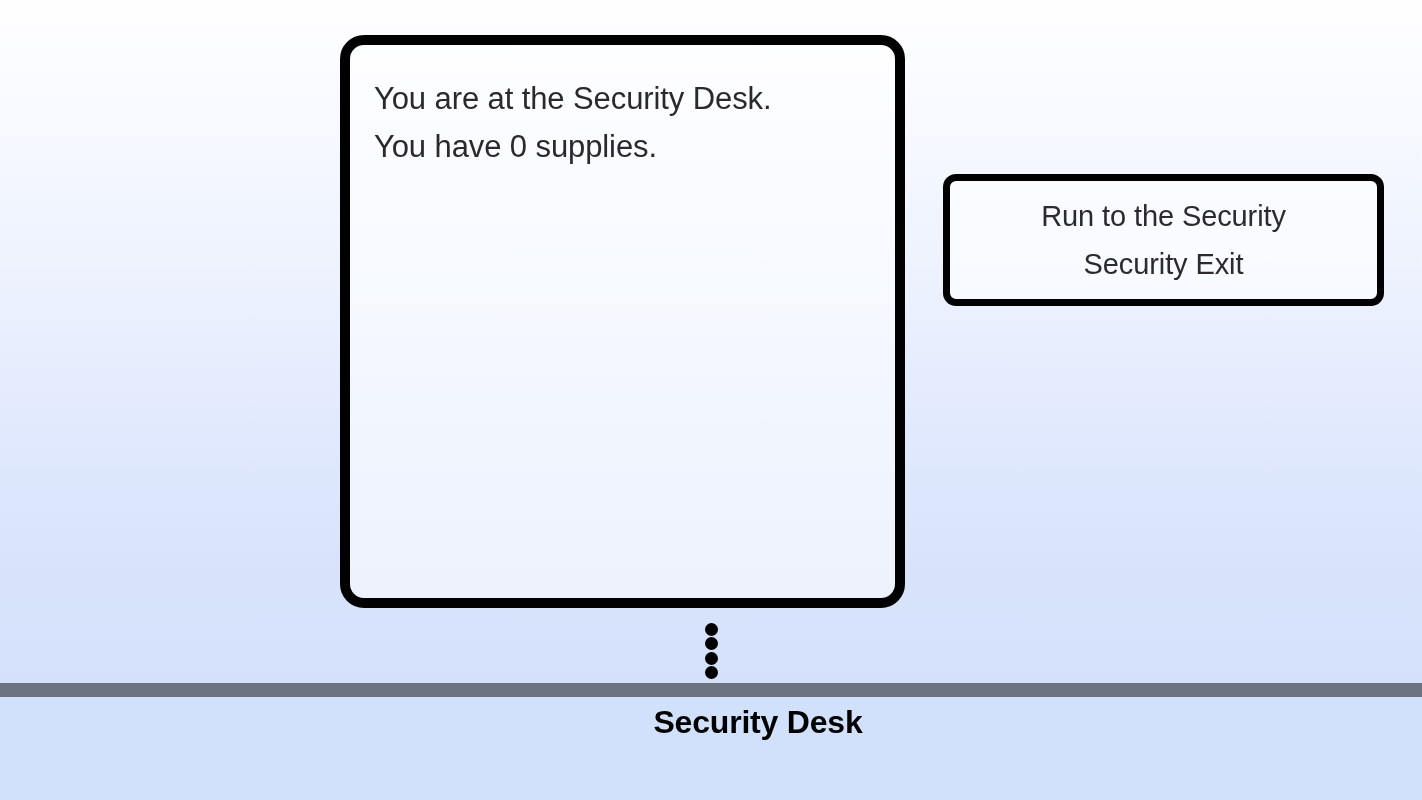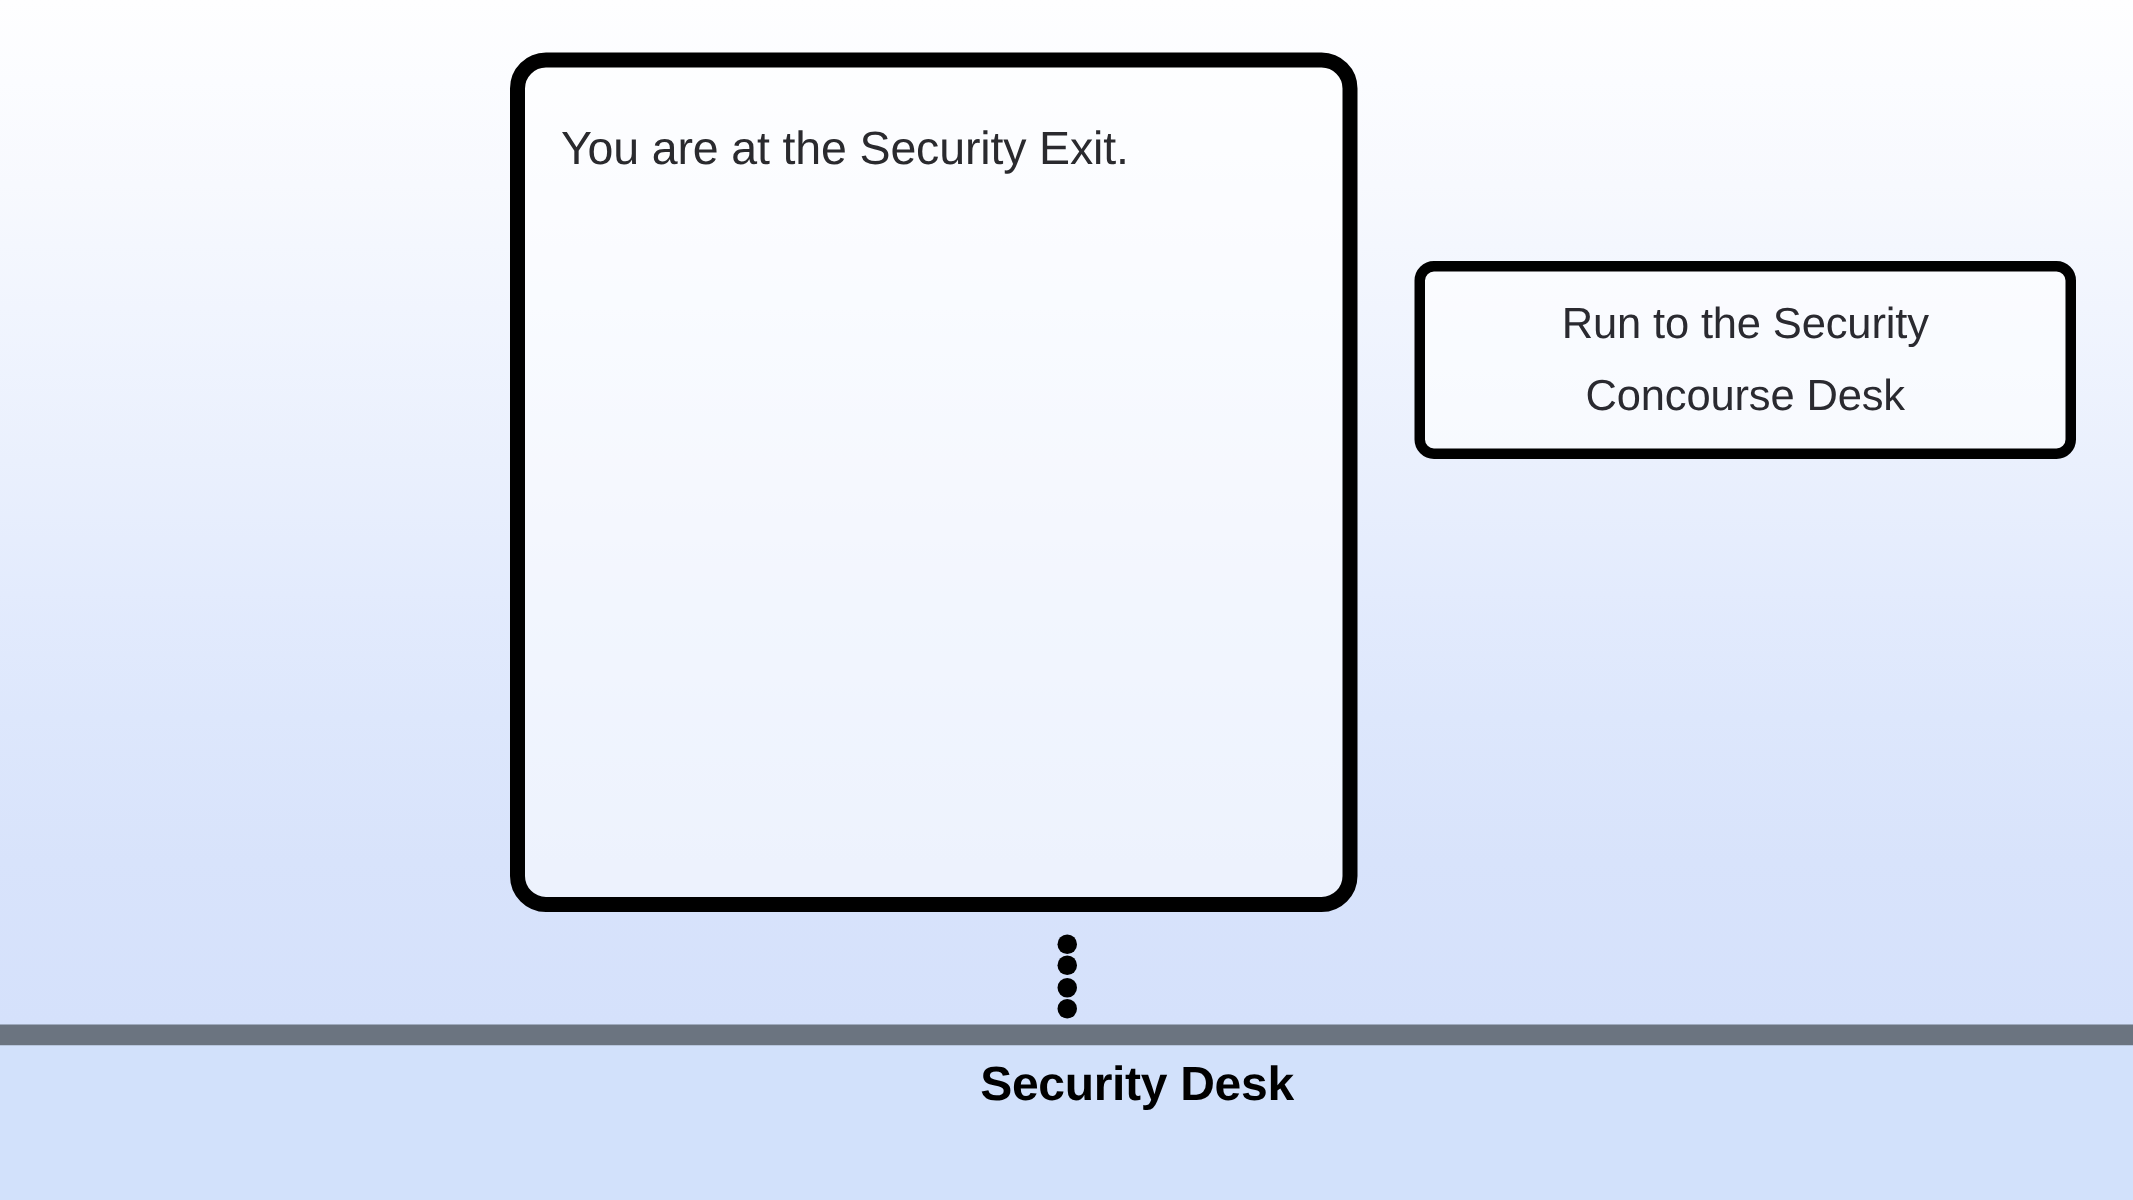--- a/index.html
+++ b/index.html
@@ -133,27 +133,28 @@
   }
 </style>
 </head>
 <body>
 
 <div id="stage">
 
   <div id="scene"></div>
 
   <div id="main-panel">
-    <div class="panel-line">You are at the Security Exit.</div>
+    <div class="panel-line">You are at the Security Desk.</div>
+    <div class="panel-line">You have 0 supplies.</div>
   </div>
 
   <div id="action-button">
     <div class="btn-label">
       <span>Run to the Security</span><br>
-      <span>Concourse Desk</span>
+      <span>Security Exit</span>
     </div>
   </div>
 
   <div id="connector">
     <div class="dot"></div>
     <div class="dot"></div>
     <div class="dot"></div>
     <div class="dot"></div>
   </div>
 

